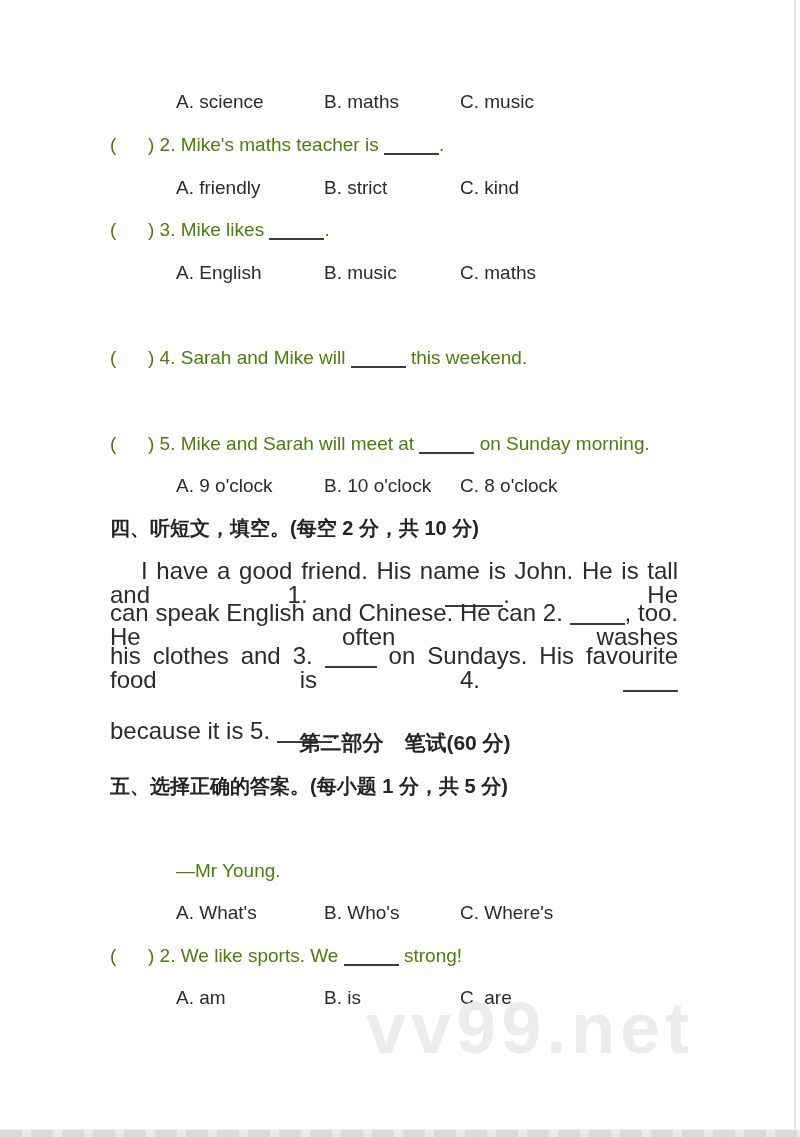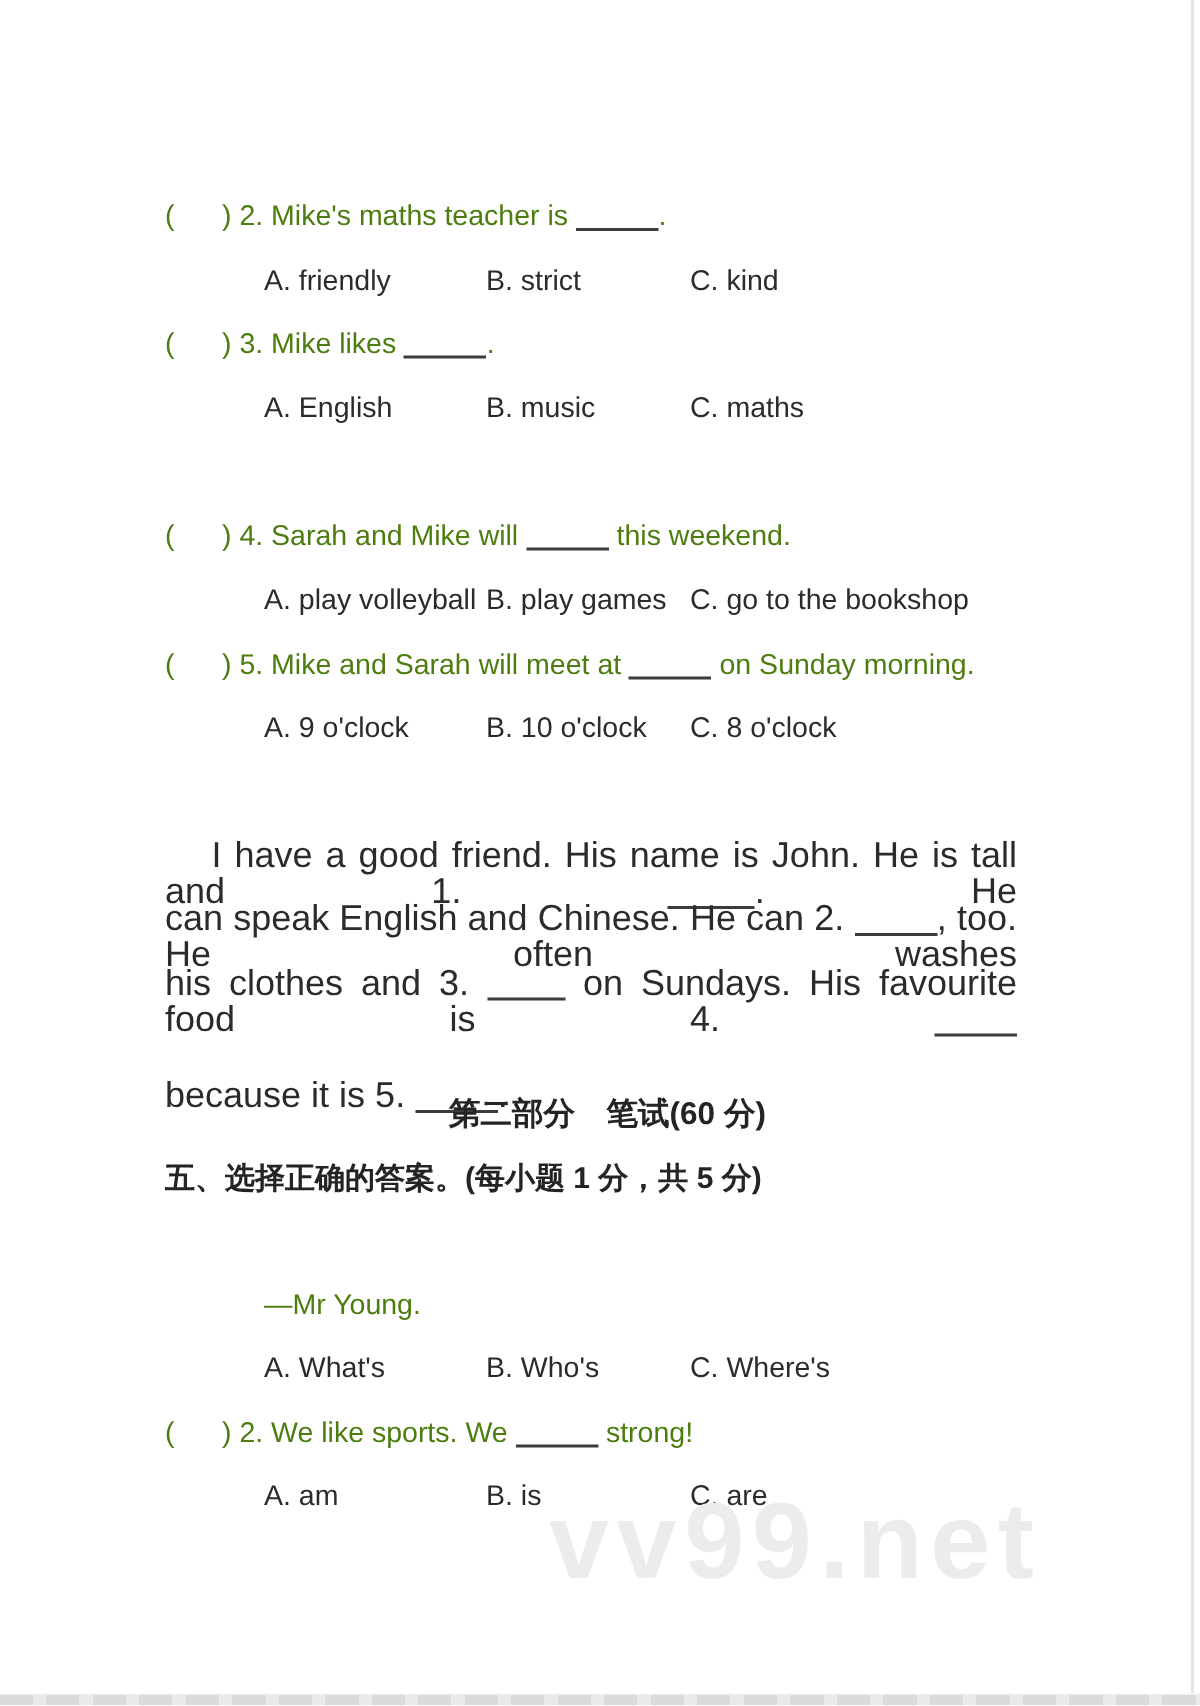--- a/index.html
+++ b/index.html
@@ -66,49 +66,50 @@
       #dadada 0px, #dadada 22px,
       #eaeaea 22px, #eaeaea 31px);
     border-top:1px solid #f2f2f2;
   }
 </style>
 </head>
 <body>
 
 <div class="page">
 
+  <div class="opt-row" style="top:90px;">
+    <span class="opt a">A. science</span>
+    <span class="opt b">B. maths</span>
+    <span class="opt c">C. music</span>
+  </div>
 
   <div class="line" style="top:133px;"><span>(      ) 2. Mike's maths teacher is </span><span class="blank"></span><span>.</span></div>
   <div class="opt-row" style="top:176px;">
     <span class="opt a">A. friendly</span>
     <span class="opt b">B. strict</span>
     <span class="opt c">C. kind</span>
   </div>
 
   <div class="line" style="top:218px;"><span>(      ) 3. Mike likes </span><span class="blank"></span><span>.</span></div>
   <div class="opt-row" style="top:261px;">
     <span class="opt a">A. English</span>
     <span class="opt b">B. music</span>
     <span class="opt c">C. maths</span>
   </div>
 
   <div class="line" style="top:346px;"><span>(      ) 4. Sarah and Mike will </span><span class="blank"></span><span> this weekend.</span></div>
-  <div class="opt-row" style="top:389px;">
-    <span class="opt a">A. play volleyball</span>
-    <span class="opt b">B. play games</span>
-    <span class="opt c">C. go to the bookshop</span>
-  </div>
 
   <div class="line" style="top:432px;"><span>(      ) 5. Mike and Sarah will meet at </span><span class="blank"></span><span> on Sunday morning.</span></div>
   <div class="opt-row" style="top:474px;">
     <span class="opt a">A. 9 o'clock</span>
     <span class="opt b">B. 10 o'clock</span>
     <span class="opt c">C. 8 o'clock</span>
   </div>
 
+  <div class="heading" style="top:515px;">四、听短文，填空。(每空 2 分，共 10 分)</div>
 
   <div class="pline first" style="top:559px;"><span>I have a good friend. His name is John. He is tall and 1. </span><span class="blank w58"></span><span>. He</span></div>
   <div class="pline" style="top:601px;"><span>can speak English and Chinese. He can 2. </span><span class="blank"></span><span>, too. He often washes</span></div>
   <div class="pline" style="top:644px;"><span>his clothes and 3. </span><span class="blank w52"></span><span> on Sundays. His favourite food is 4. </span><span class="blank"></span></div>
   <div class="pline last" style="top:687px;"><span>because it is 5. </span><span class="blank"></span><span>.</span></div>
 
   <div class="center-heading" style="top:730px;">第二部分　笔试(60 分)</div>
 
   <div class="heading" style="top:773px;">五、选择正确的答案。(每小题 1 分，共 5 分)</div>
 

